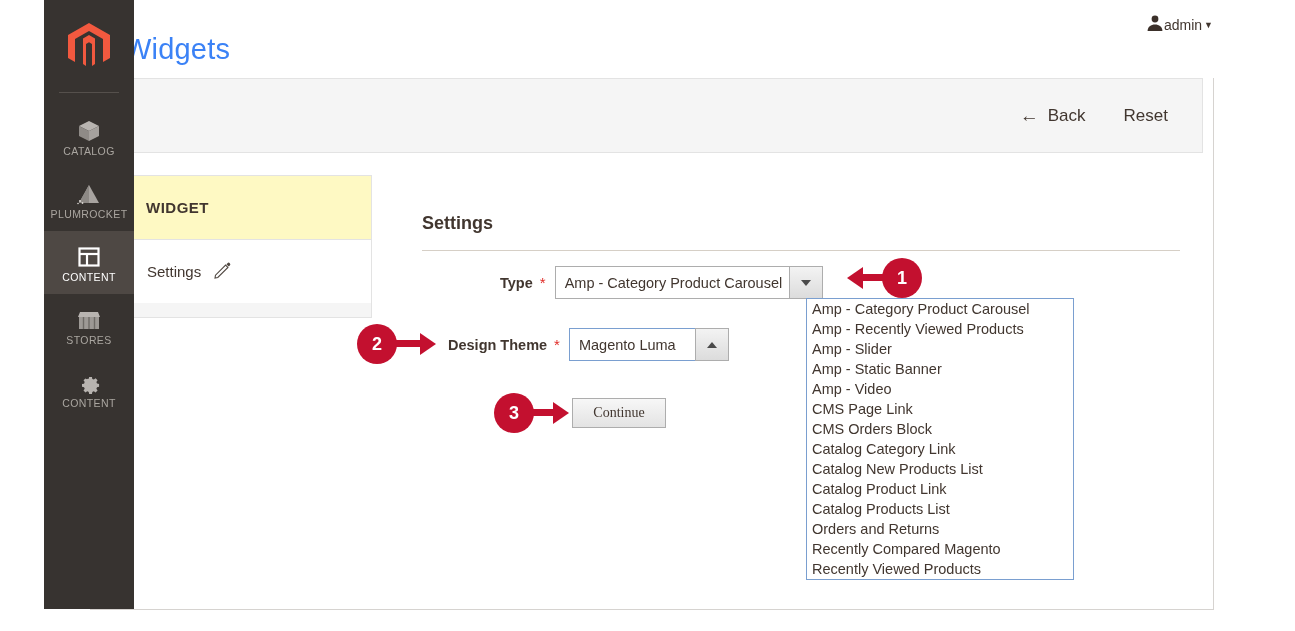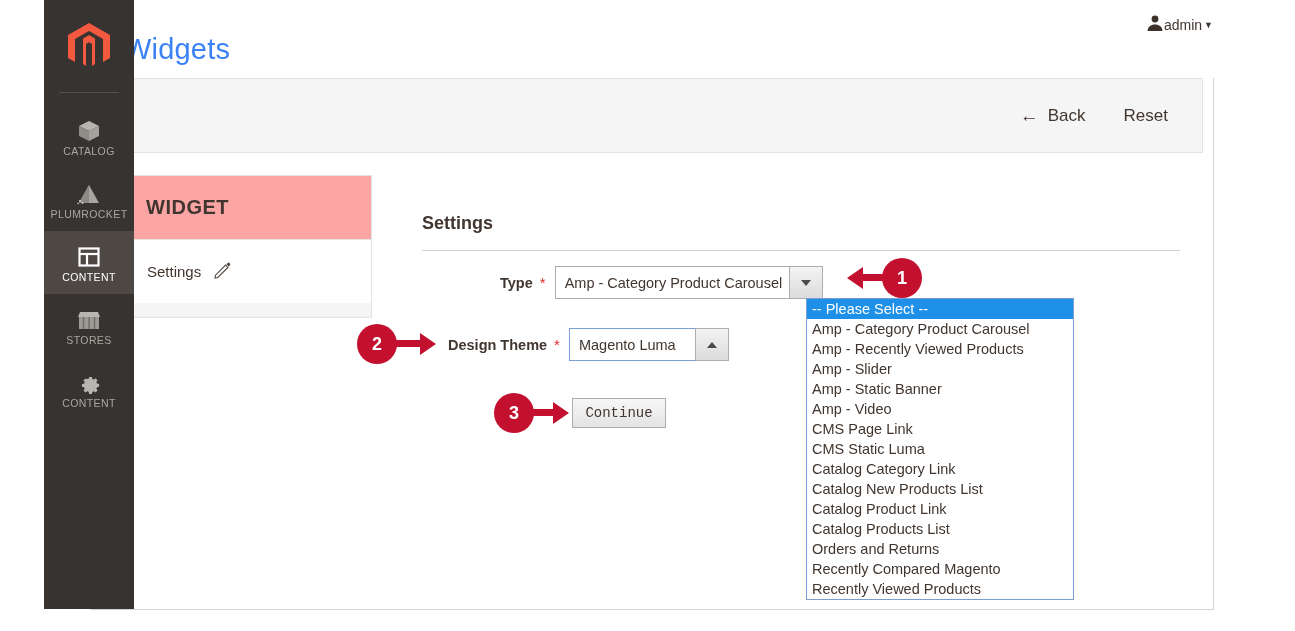--- a/index.html
+++ b/index.html
@@ -148,27 +148,27 @@
 
   
   #widget-panel {
     position: absolute;
     left: 34px;
     top: 97px;
     width: 248px;
   }
   #widget-panel-head {
     height: 65px;
-    background: #fca5a5;
+    background: #fef9c3;
     border: 1px solid #e3e3e3;
     box-sizing: border-box;
     display: flex;
     align-items: center;
     padding-left: 21px;
-    font-size: 20px;
+    font-size: 15px;
     font-weight: bold;
     letter-spacing: 0.5px;
     color: #41362f;
   }
   #widget-nav {
     border: 1px solid #e3e3e3;
     border-top: none;
     box-sizing: border-box;
     background: #f5f5f5;
   }
@@ -297,21 +297,21 @@
 
   
   #continue-button {
     position: absolute;
     left: 572px;
     top: 398px;
     width: 94px;
     height: 30px;
     background: linear-gradient(#f7f7f7, #e3e3e3);
     border: 1px solid #adadad;
-    font-family: Liberation Mono, monospace;
+    font-family: Liberation Serif, serif;
     font-size: 14px;
     color: #41362f;
     cursor: pointer;
     box-sizing: border-box;
   }
 
   
   .marker {
     position: absolute;
     z-index: 60;
@@ -492,28 +492,27 @@
     <span class="select-text" style="width:126px; border:1px solid #7a9fd0; border-right:none;">Magento Luma</span>
     <span class="select-arrow">
       <span class="tri-up"></span>
     </span>
   </span>
 </div>
 
 <button id="continue-button">Continue</button>
 
 <div id="type-dropdown">
-    <div class="dd-option selected">-- Please Select --</div>
     <div class="dd-option">Amp - Category Product Carousel</div>
     <div class="dd-option">Amp - Recently Viewed Products</div>
     <div class="dd-option">Amp - Slider</div>
     <div class="dd-option">Amp - Static Banner</div>
     <div class="dd-option">Amp - Video</div>
     <div class="dd-option">CMS Page Link</div>
-    <div class="dd-option">CMS Static Luma</div>
+    <div class="dd-option">CMS Orders Block</div>
     <div class="dd-option">Catalog Category Link</div>
     <div class="dd-option">Catalog New Products List</div>
     <div class="dd-option">Catalog Product Link</div>
     <div class="dd-option">Catalog Products List</div>
     <div class="dd-option">Orders and Returns</div>
     <div class="dd-option">Recently Compared Magento</div>
     <div class="dd-option">Recently Viewed Products</div>
   </div>
 
 <div class="marker">

